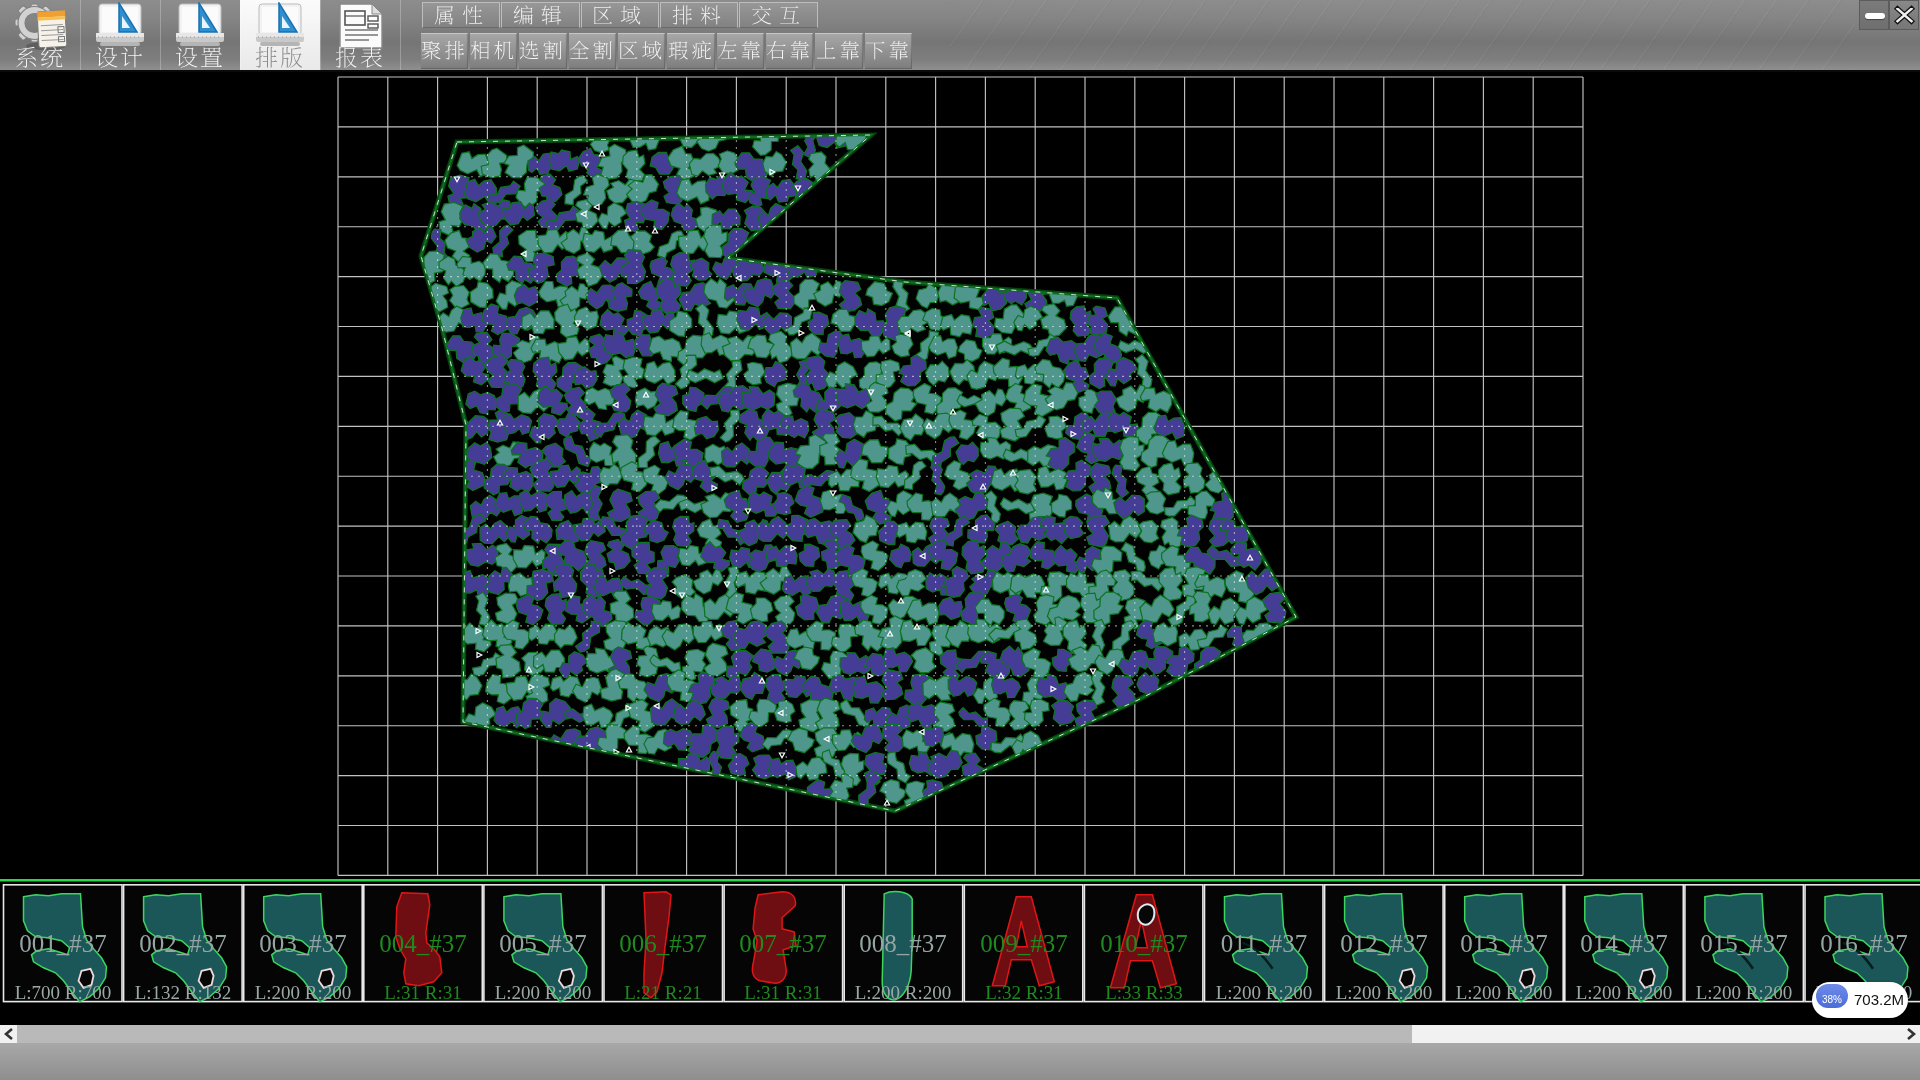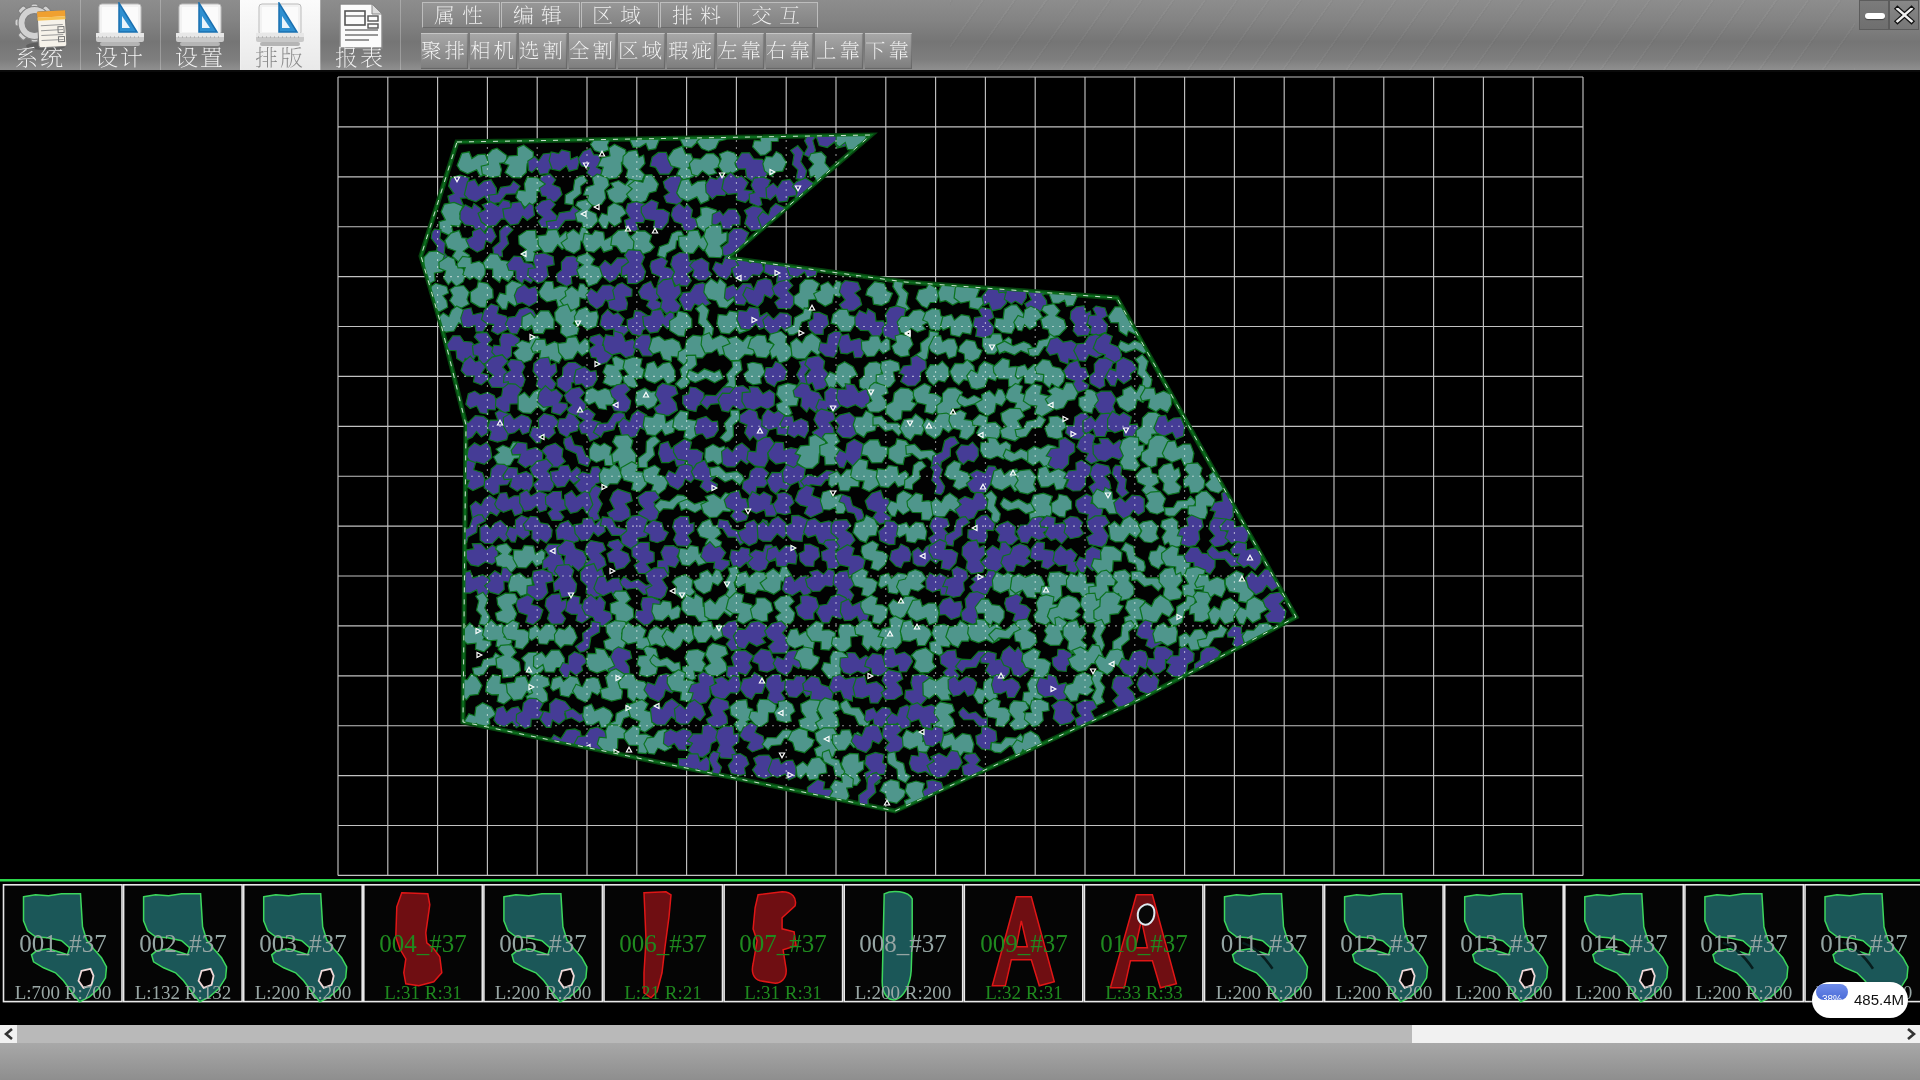--- a/index.html
+++ b/index.html
@@ -9,21 +9,21 @@
 .tab{position:absolute;top:2px;height:26px;background:linear-gradient(180deg,#979797,#828282);border:1px solid #bdbdbd;border-bottom-color:#6a6a6a}
 .btn2{position:absolute;top:33px;height:36px;background:linear-gradient(180deg,#a8a8a8,#7d7d7d);box-shadow:inset 0 1px 0 rgba(255,255,255,.35), inset -1px -1px 1px rgba(0,0,0,.2)}
 .hatch{position:absolute;left:950px;top:0;width:905px;height:70px;background:repeating-linear-gradient(125deg,rgba(255,255,255,0.04) 0 1.5px,rgba(0,0,0,0.02) 1.5px 3px,transparent 3px 26px)}
 #minb{position:absolute;left:1859px;top:0;width:30px;height:30px;background:linear-gradient(180deg,#7b7b7b,#6f6f6f);border:1px solid #5c5c5c}
 #clsb{position:absolute;left:1889px;top:0;width:30px;height:30px;background:linear-gradient(180deg,#888,#777);border:1px solid #5c5c5c}
 #minbar{position:absolute;left:5px;top:12px;width:20px;height:6px;border-radius:3px;background:#fff;box-shadow:0 1px 1px #444}
 #scroll{position:absolute;left:0;top:1025px;width:1920px;height:18px;background:#f1f1f1}
 #thumbtrack{position:absolute;left:17px;top:0;width:1395px;height:18px;background:#b9b9b9}
 #graybot{position:absolute;left:0;top:1043px;width:1920px;height:37px;background:linear-gradient(180deg,#a8a8a8,#8e8e8e)}
 #badge{position:absolute;left:1812px;top:982px;width:96px;height:36px;border-radius:18px;background:#fff;box-shadow:0 1px 3px rgba(0,0,0,.4)}
-#bcirc{position:absolute;left:1816px;top:984px;width:32px;height:16px;border-radius:16px;background:linear-gradient(180deg,#6f8cea,#4b6cd8);color:#fff;font-size:10px;line-height:32px;text-align:center}
+#bcirc{position:absolute;left:1816px;top:984px;width:32px;height:24px;border-radius:16px;background:linear-gradient(180deg,#6f8cea,#4b6cd8);color:#fff;font-size:10px;line-height:32px;text-align:center}
 #bmem{position:absolute;left:1854px;top:991px;font-size:15px;color:#111}
 </style></head><body>
 <svg width="1920" height="1080" style="position:absolute;left:0;top:0">
 <defs>
 <path id="pa" d="M-9,-16 L3,-17 L8,-11 L6,-4 L11,3 L10,11 L4,16 L-5,17 L-7,9 L-12,11 L-13,2 L-7,-4 L-12,-10 Z" stroke="#0d7420" stroke-width="1.25"></path>
       <path id="pb" d="M-6,-16 L7,-14 L10,-7 L4,-3 L9,2 L11,9 L3,15 L-7,16 L-12,9 L-6,4 L-12,-4 L-10,-12 Z" stroke="#0d7420" stroke-width="1.25"></path>
       <path id="pc" d="M-10,-15 L0,-17 L6,-10 L2,-5 L10,-1 L12,7 L5,14 L-4,16 L-6,8 L-11,7 L-13,-2 L-6,-6 L-12,-11 Z" stroke="#0d7420" stroke-width="1.25"></path>
       <path id="pd" d="M-7,-10 L3,-12 L10,-5 L8,3 L11,8 L3,13 L-5,12 L-11,6 L-8,0 L-12,-6 Z" stroke="#0d7420" stroke-width="1.25"></path>
       <path id="pe" d="M-3,-18 L4,-16 L1,-7 L6,-1 L3,9 L6,14 L-2,18 L-7,10 L-3,1 L-8,-9 L-6,-15 Z" stroke="#0d7420" stroke-width="1.25"></path>
 <path id="mk" d="M-2.6,2 L2.6,2 L0,-2.8 Z" fill="none" stroke="#fff" stroke-width="1.2"></path>
@@ -1060,12 +1060,12 @@
     <svg style="position:absolute;left:4px;top:3px" width="10" height="12">
       <path d="M8,1 L2,6 L8,11" fill="none" stroke="#333" stroke-width="2.6"></path>
     </svg>
     <svg style="position:absolute;left:1906px;top:3px" width="10" height="12">
       <path d="M2,1 L8,6 L2,11" fill="none" stroke="#333" stroke-width="2.6"></path>
     </svg>
   </div>
 <div id="graybot"></div>
 <div id="badge"></div>
 <div id="bcirc">38%</div>
-<div id="bmem">485.4M</div>
+<div id="bmem">703.2M</div>
 </body></html>

